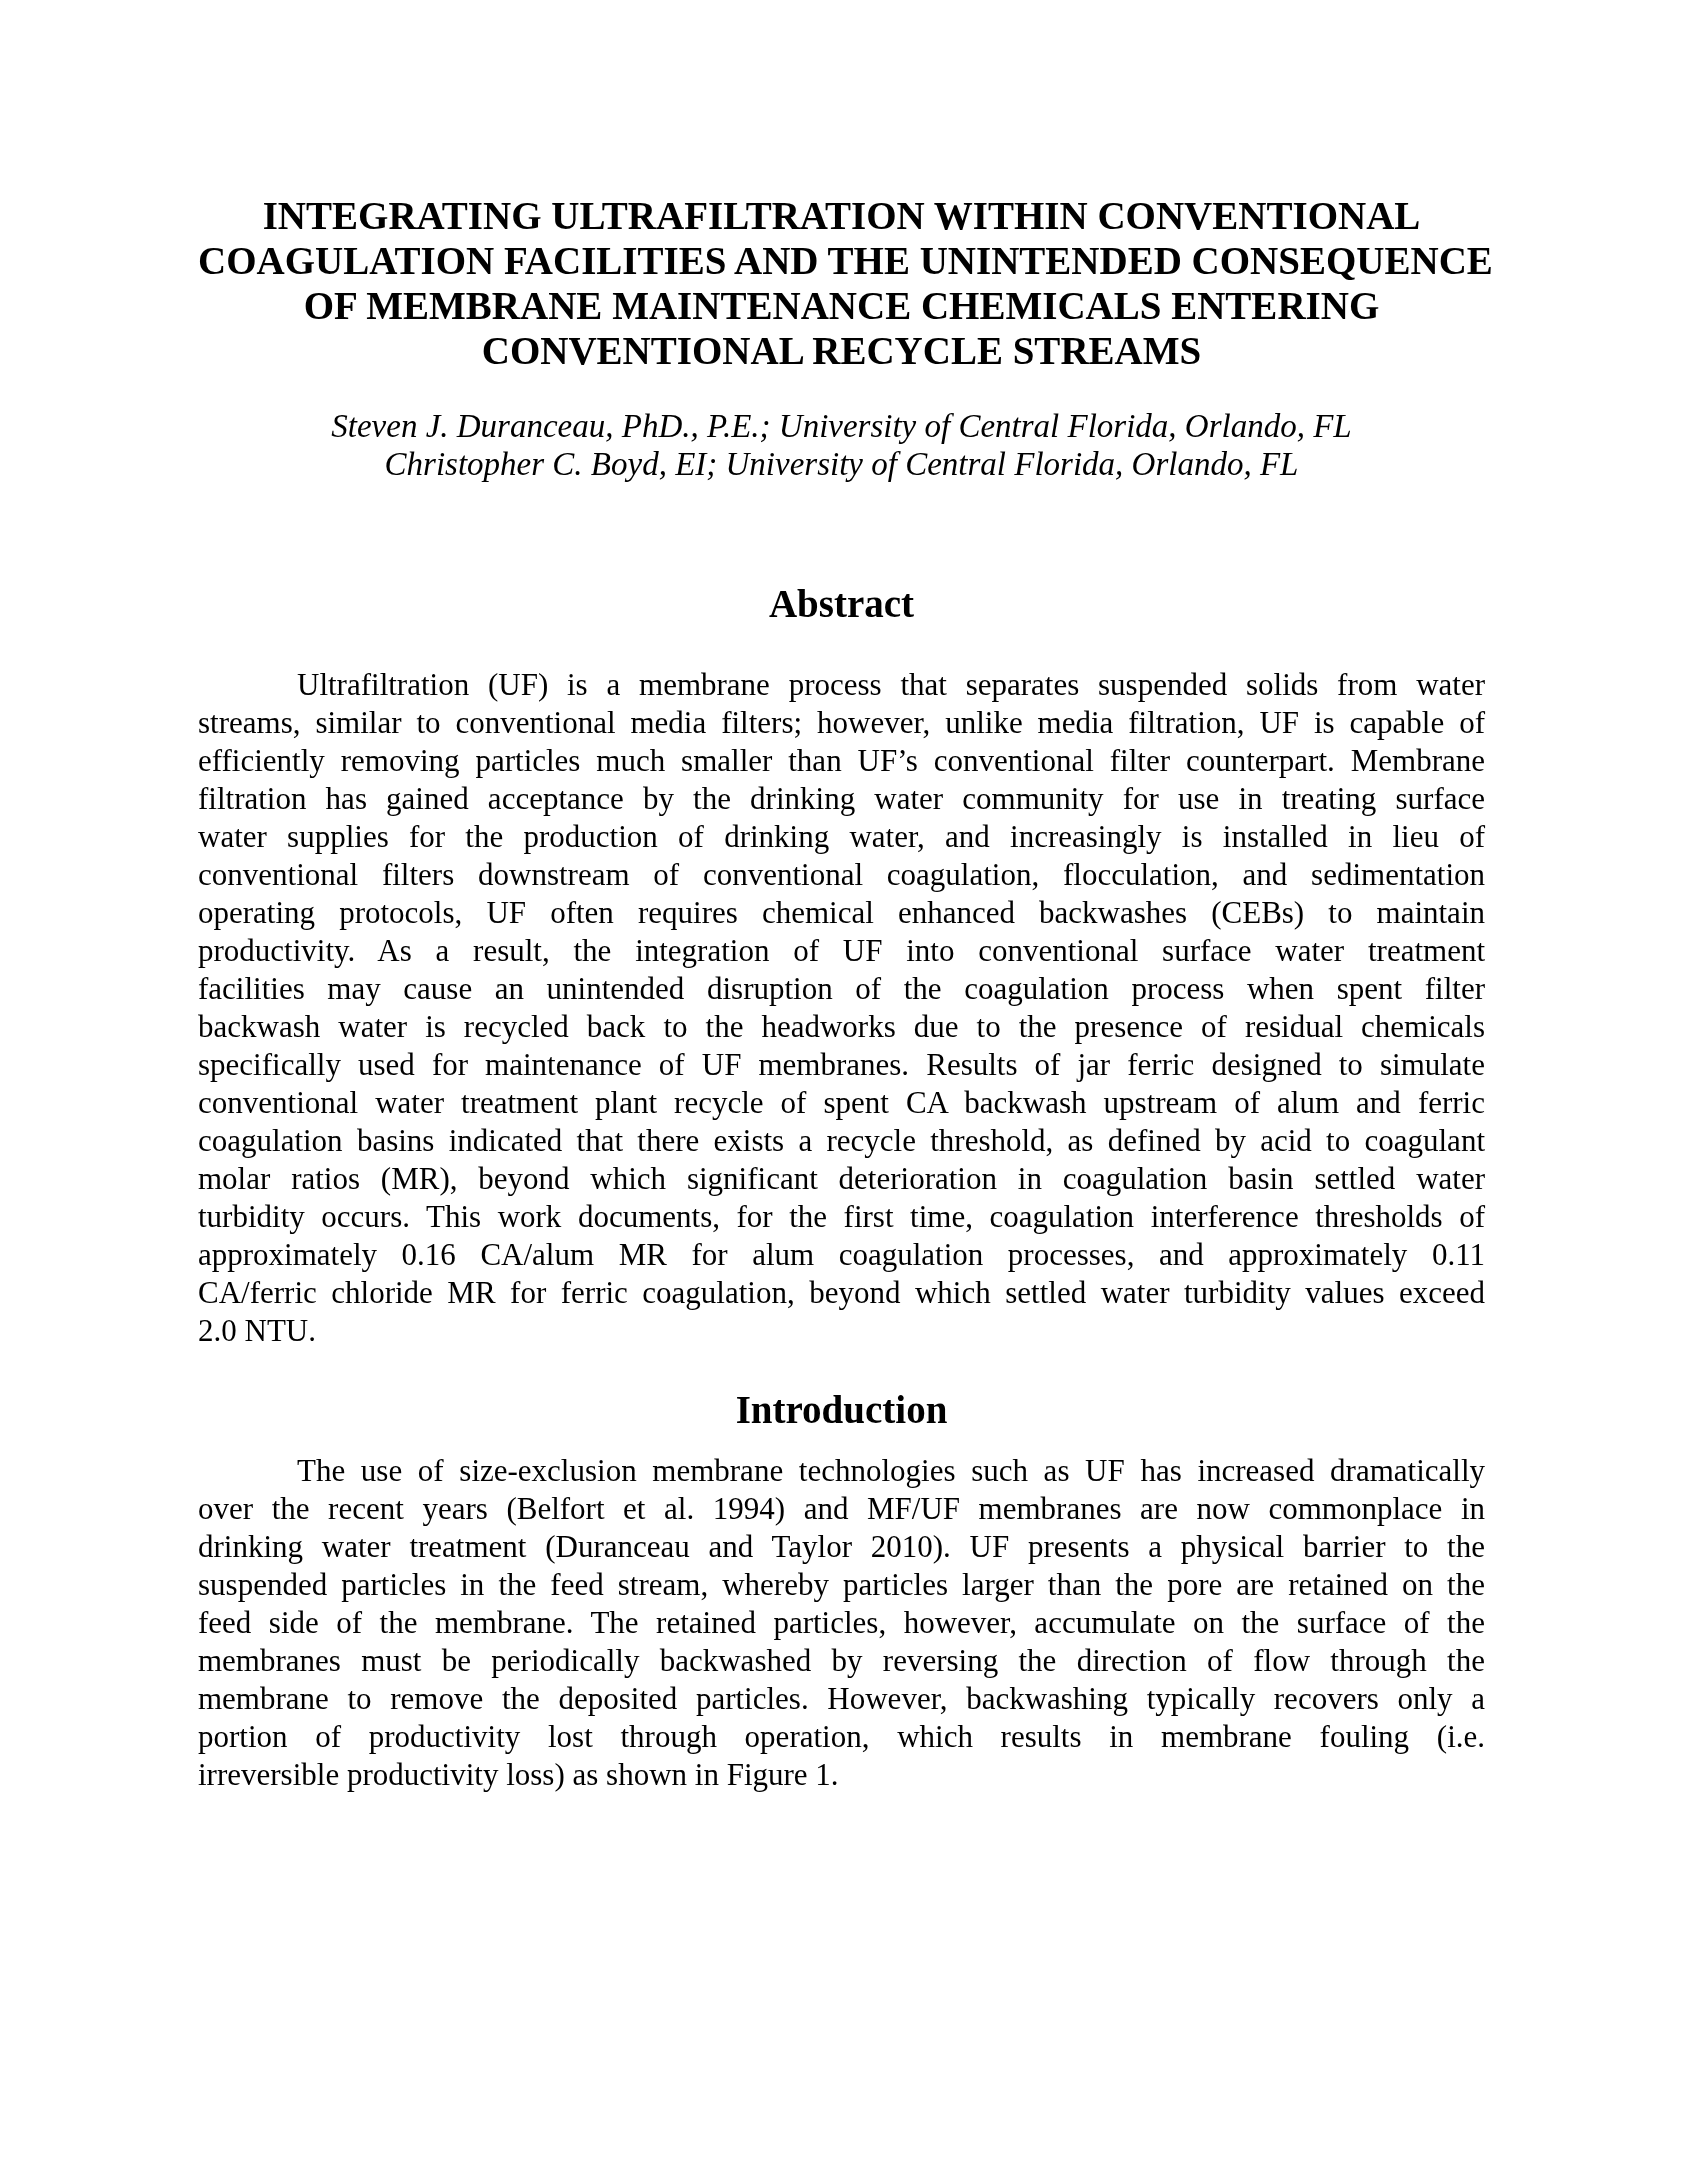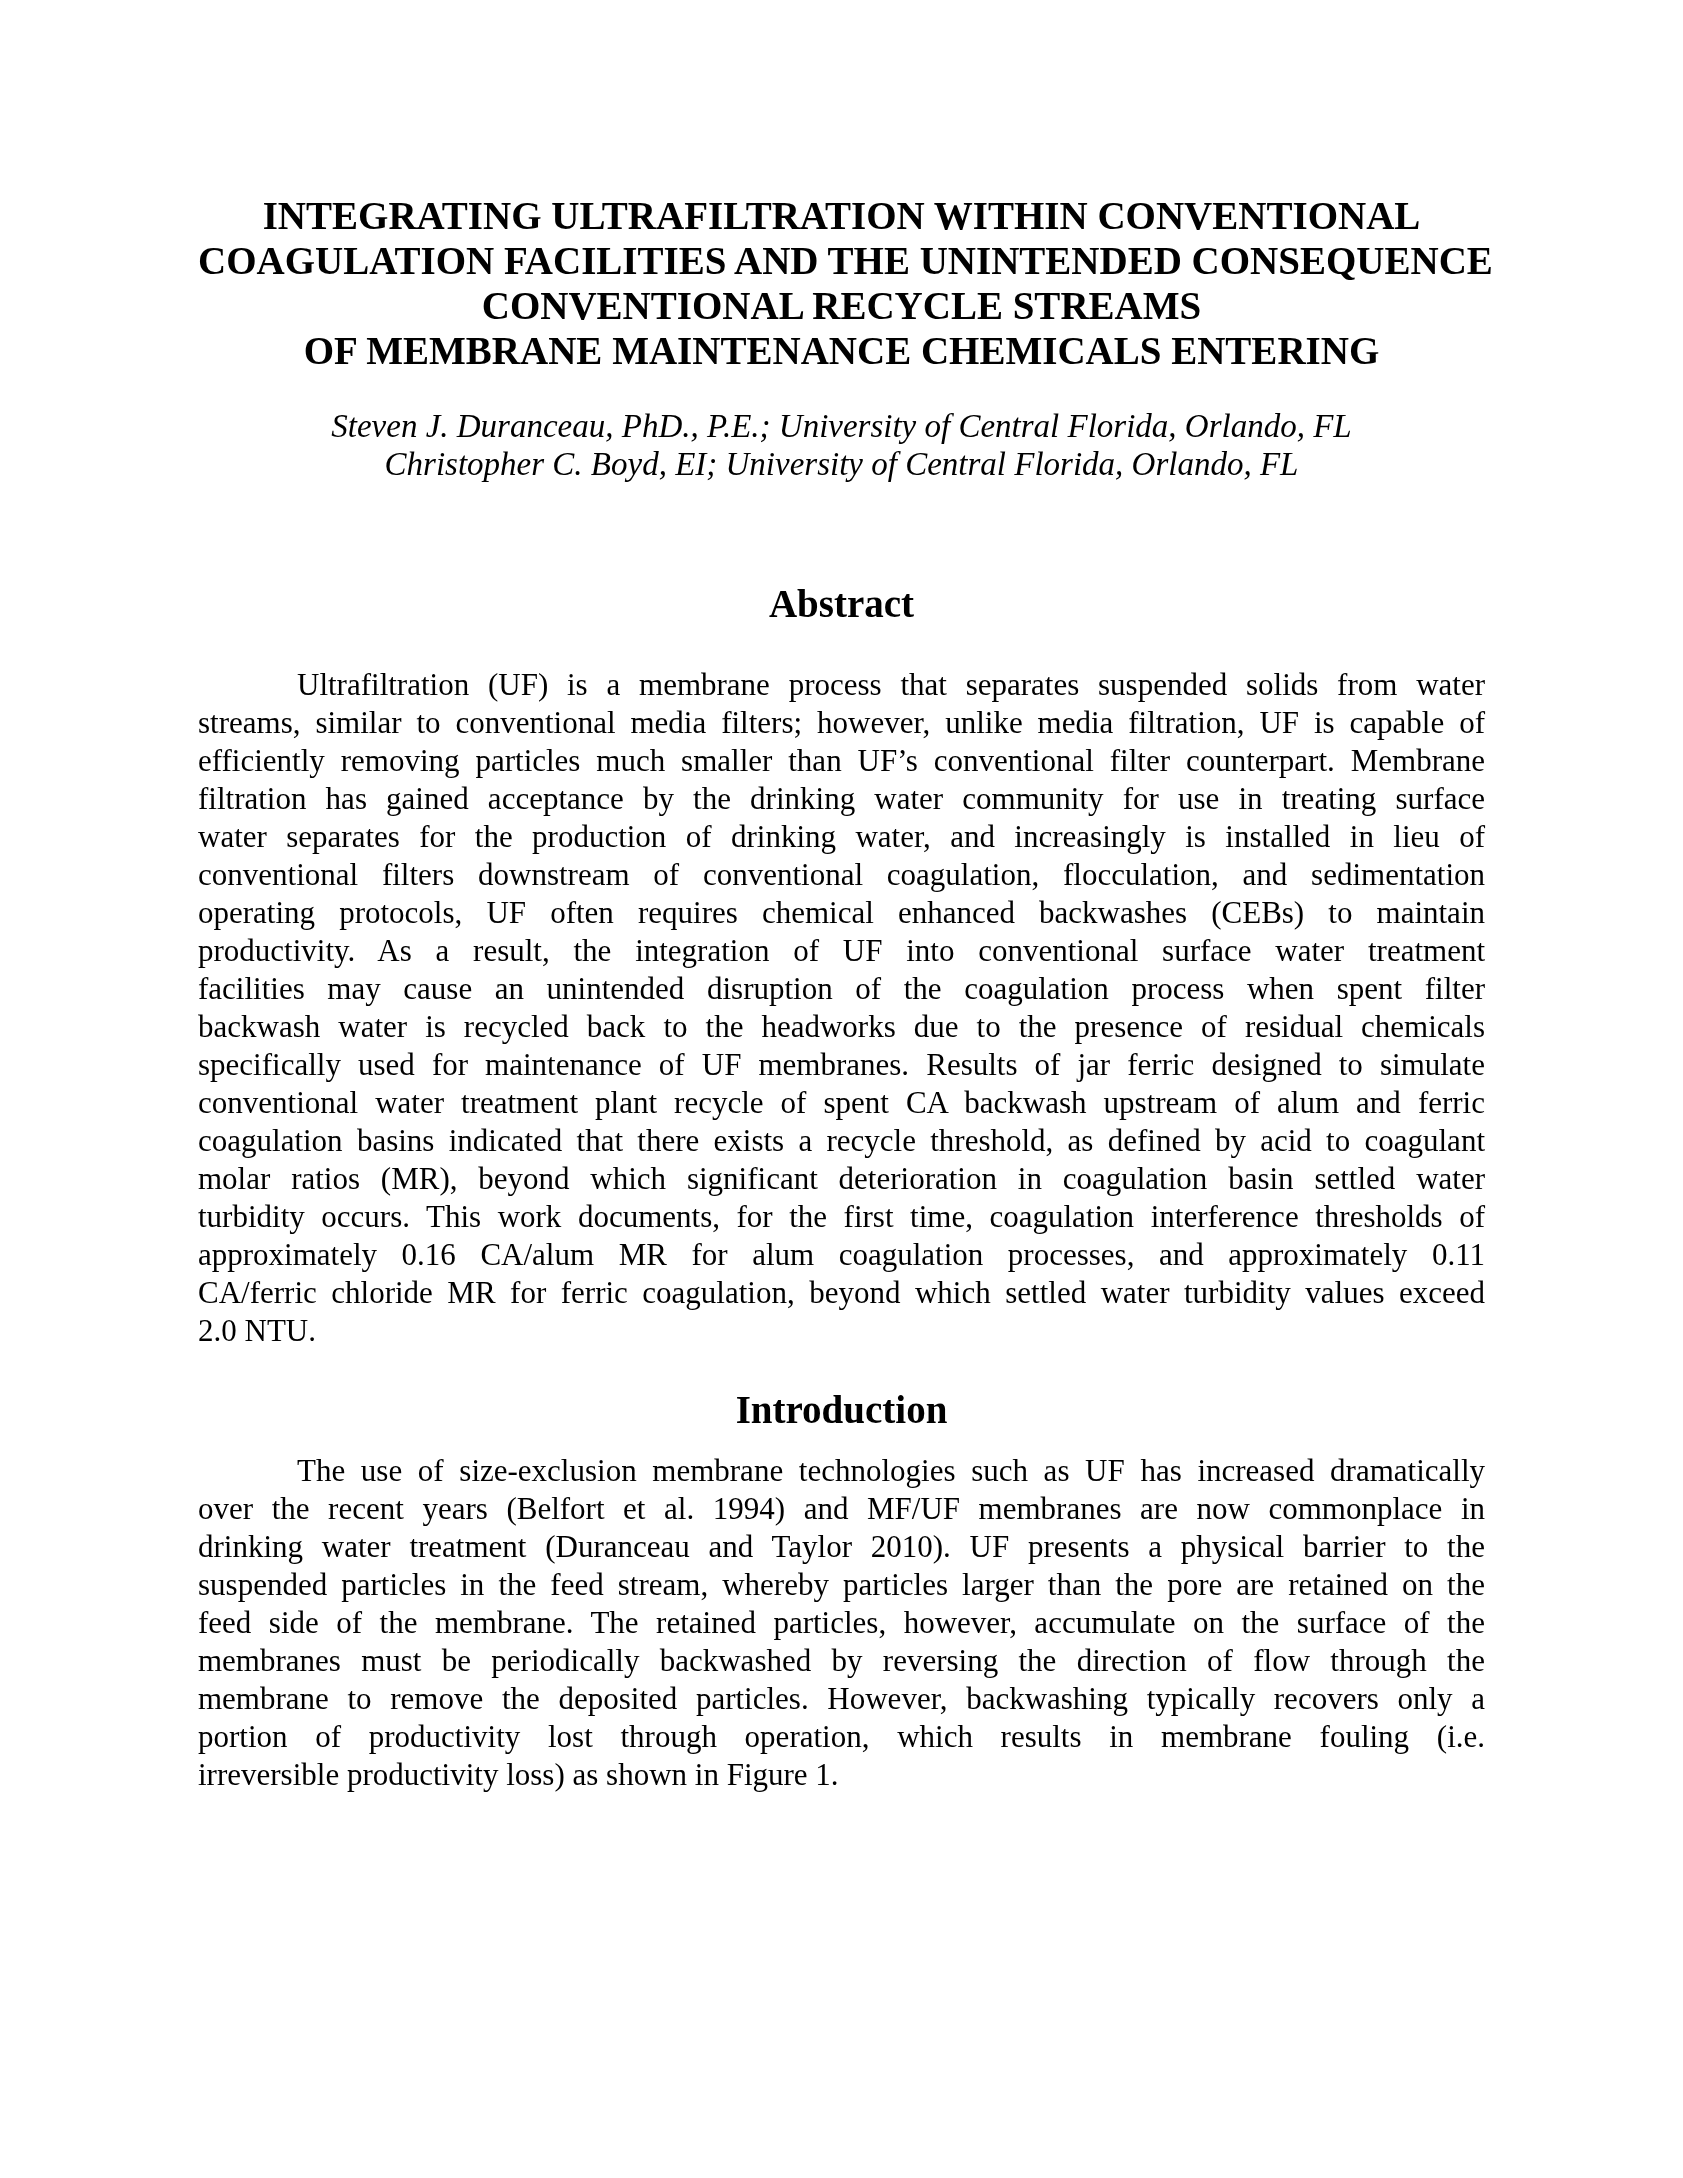--- a/index.html
+++ b/index.html
@@ -61,37 +61,37 @@
   }
 </style>
 </head>
 <body>
 
 <div class="page">
 
   <header class="title-block">
     <div class="title-line">INTEGRATING ULTRAFILTRATION WITHIN CONVENTIONAL</div>
     <div class="title-line">COAGULATION FACILITIES AND THE UNINTENDED CONSEQUENCE</div>
+    <div class="title-line">OF MEMBRANE MAINTENANCE CHEMICALS ENTERING</div>
     <div class="title-line">CONVENTIONAL RECYCLE STREAMS</div>
-    <div class="title-line">OF MEMBRANE MAINTENANCE CHEMICALS ENTERING</div>
   </header>
 
   <div class="authors">
     <div class="author-line">Steven J. Duranceau, PhD., P.E.; University of Central Florida, Orlando, FL</div>
     <div class="author-line">Christopher C. Boyd, EI; University of Central Florida, Orlando, FL</div>
   </div>
 
   <h2 class="section-heading heading-abstract">Abstract</h2>
 
   <div class="paragraph">
       <div class="pline pline-first">Ultrafiltration (UF) is a membrane process that separates suspended solids from water</div>
       <div class="pline">streams, similar to conventional media filters; however, unlike media filtration, UF is capable of</div>
       <div class="pline">efficiently removing particles much smaller than UF’s conventional filter counterpart. Membrane</div>
       <div class="pline">filtration has gained acceptance by the drinking water community for use in treating surface</div>
-      <div class="pline">water separates for the production of drinking water, and increasingly is installed in lieu of</div>
+      <div class="pline">water supplies for the production of drinking water, and increasingly is installed in lieu of</div>
       <div class="pline">conventional filters downstream of conventional coagulation, flocculation, and sedimentation</div>
       <div class="pline">operating protocols, UF often requires chemical enhanced backwashes (CEBs) to maintain</div>
       <div class="pline">productivity. As a result, the integration of UF into conventional surface water treatment</div>
       <div class="pline">facilities may cause an unintended disruption of the coagulation process when spent filter</div>
       <div class="pline">backwash water is recycled back to the headworks due to the presence of residual chemicals</div>
       <div class="pline">specifically used for maintenance of UF membranes. Results of jar ferric designed to simulate</div>
       <div class="pline">conventional water treatment plant recycle of spent CA backwash upstream of alum and ferric</div>
       <div class="pline">coagulation basins indicated that there exists a recycle threshold, as defined by acid to coagulant</div>
       <div class="pline">molar ratios (MR), beyond which significant deterioration in coagulation basin settled water</div>
       <div class="pline">turbidity occurs. This work documents, for the first time, coagulation interference thresholds of</div>

